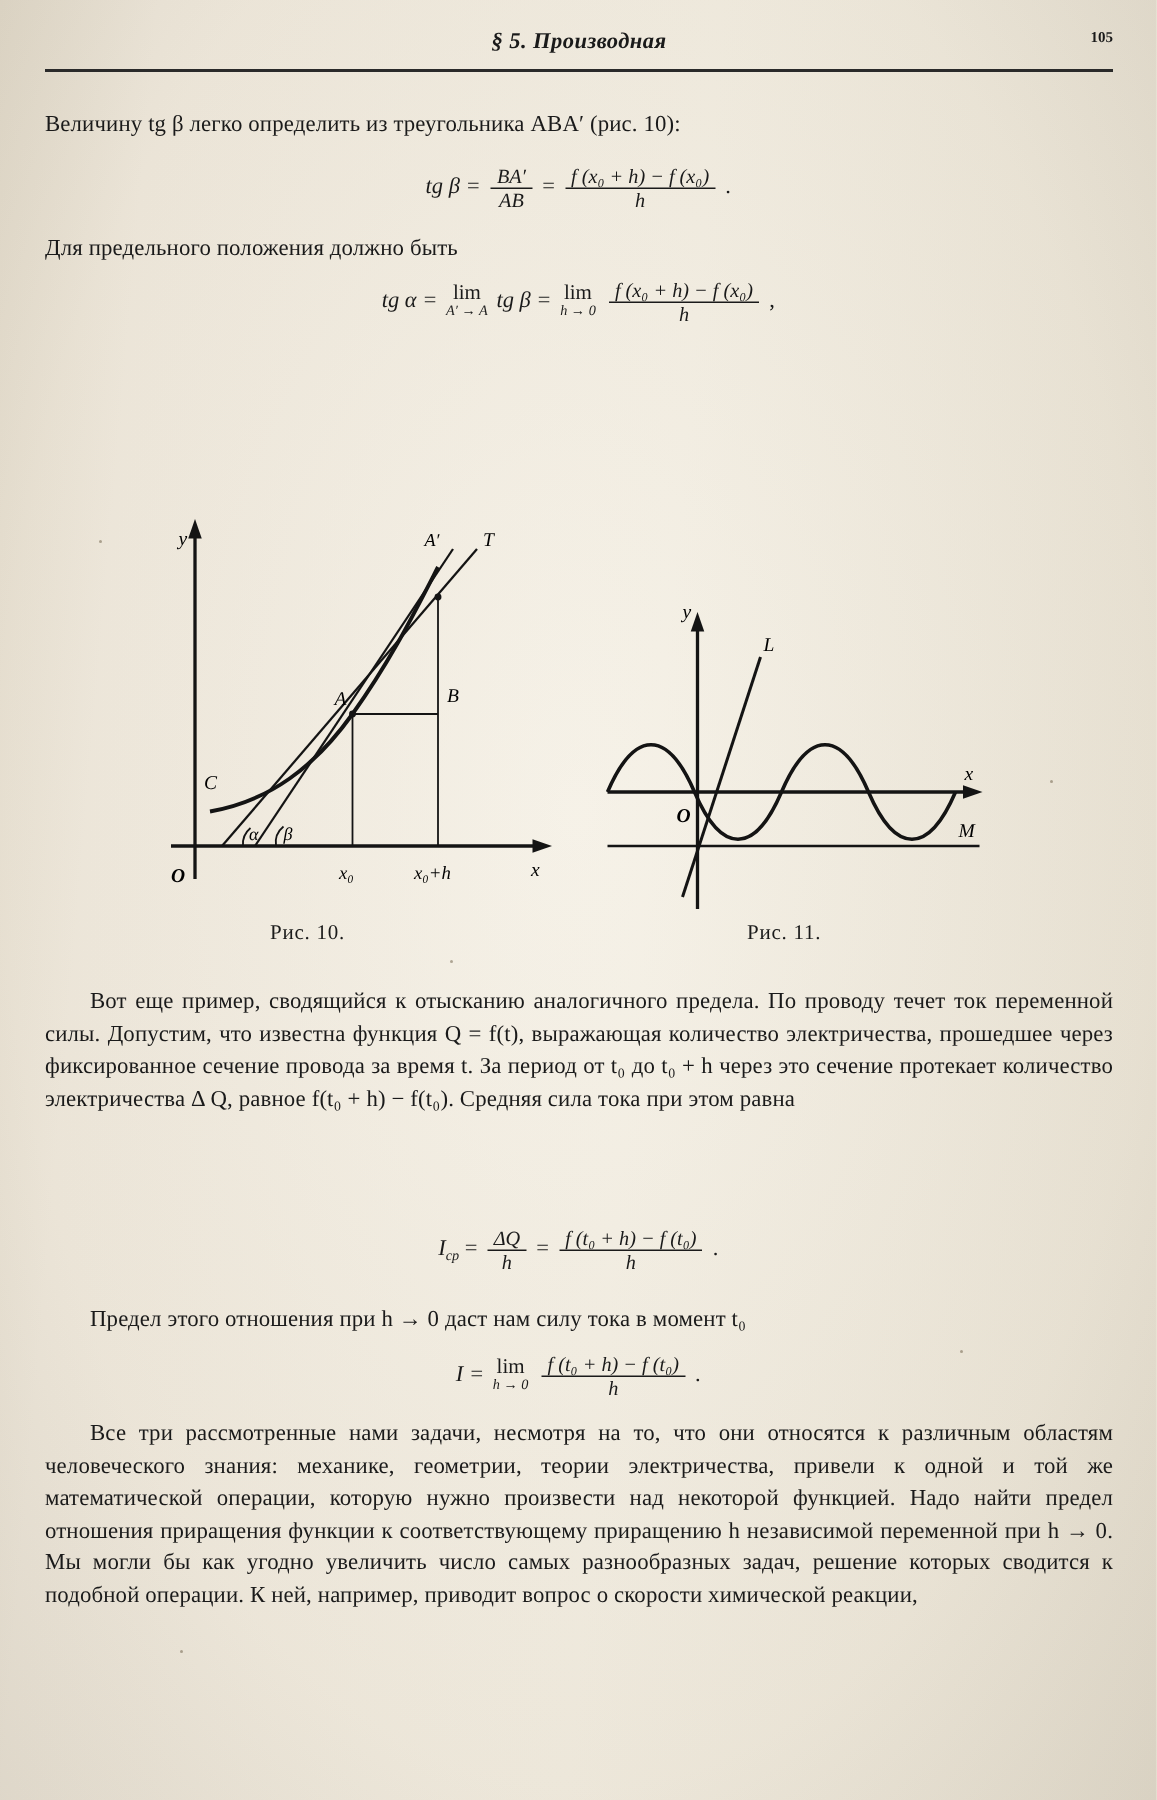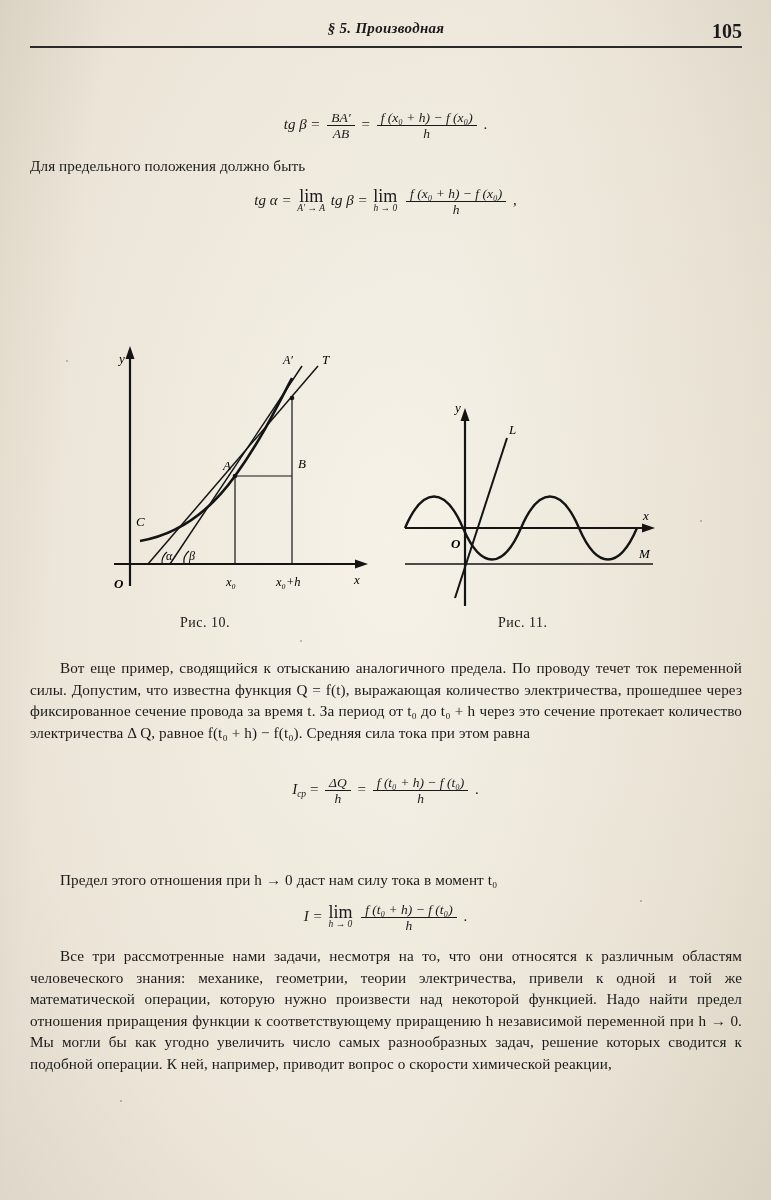--- a/index.html
+++ b/index.html
@@ -24,21 +24,21 @@
 
   
   .header{
     position:absolute;left:30px;top:20px;width:712px;height:30px;
   }
   .hdr-title{
     position:absolute;left:0;right:0;top:0;text-align:center;
     font-style:italic;font-weight:bold;font-size:15px;letter-spacing:.3px;
   }
   .hdr-page{
-    position:absolute;right:0;top:0;font-weight:bold;font-size:20px;
+    position:absolute;right:0;top:0;font-weight:bold;font-size:10px;
   }
   .rule{
     position:absolute;left:30px;top:46px;width:712px;height:2px;background:#2a2a2a;
   }
 
   
   .para{
     position:absolute;
     font-size:15.2px;
     line-height:21.5px;
@@ -53,21 +53,21 @@
     position:absolute;left:0;width:771px;text-align:center;
     font-family:Liberation Serif, serif;
     font-size:15px;
   }
   .frac{display:inline-block;vertical-align:middle;margin:0 3px;}
   .frac .num{display:block;padding:0 4px;font-size:13.5px;line-height:15px;}
   .frac .den{display:block;border-top:1.3px solid #1a1a1a;padding:0 4px;font-size:13.5px;line-height:15px;}
   .it{font-style:italic;}
   .sub{font-size:9.5px;vertical-align:-3px;font-style:italic;}
   .lim{display:inline-block;text-align:center;vertical-align:middle;margin:0 2px;}
-  .lim .lw{display:block;font-size:18px;line-height:14px;}
+  .lim .lw{display:block;font-size:14px;line-height:14px;}
   .lim .lu{display:block;font-size:9.5px;line-height:11px;font-style:italic;}
 
   
   .figwrap{position:absolute;left:30px;top:336px;width:712px;height:300px;}
   .figcap{
     position:absolute;font-size:14px;letter-spacing:.5px;
   }
 
   
   .speck{position:absolute;width:2px;height:2px;border-radius:50%;background:rgba(90,75,50,.45);}
@@ -78,20 +78,21 @@
 <div class="page"></div>
 
 <div class="content">
 
   <div class="header">
     <div class="hdr-title">§ 5. Производная</div>
     <div class="hdr-page">105</div>
   </div>
   <div class="rule"></div>
 
+  <div class="para p-left" style="top:72px;">Величину tg β легко определить из треугольника ABA′ (рис. 10):</div>
 
   <div class="formula" style="top:110px;">
     <span class="it">tg β =</span>
     <span class="frac">
       <span class="num it">BA′</span>
       <span class="den it">AB</span>
     </span>
     <span>=</span>
     <span class="frac">
       <span class="num it">f (x₀ + h) − f (x₀)</span>
@@ -175,21 +176,21 @@
       <text x="114" y="58" font-size="13" font-style="italic" font-family="Liberation Serif, serif">L</text>
       <text x="244" y="182" font-size="13" font-style="italic" font-family="Liberation Serif, serif">M</text>
     </svg>
 
     <div class="figcap" style="left:150px;top:279px;">Рис. 10.</div>
     <div class="figcap" style="left:468px;top:279px;">Рис. 11.</div>
   </div>
 
   <div class="para p-left indent" style="top:657px;">Вот еще пример, сводящийся к отысканию аналогичного предела. По проводу течет ток переменной силы. Допустим, что известна функция Q = f(t), выражающая количество электричества, прошедшее через фиксированное сечение провода за время t. За период от t₀ до t₀ + h через это сечение протекает количество электричества Δ Q, равное f(t₀ + h) − f(t₀). Средняя сила тока при этом равна</div>
 
-  <div class="formula" style="top:775px;">
+  <div class="formula" style="top:818px;">
     <span class="it">I</span><span class="sub">ср</span>
     <span>=</span>
     <span class="frac">
       <span class="num it">ΔQ</span>
       <span class="den it">h</span>
     </span>
     <span>=</span>
     <span class="frac">
       <span class="num it">f (t₀ + h) − f (t₀)</span>
       <span class="den it">h</span>

